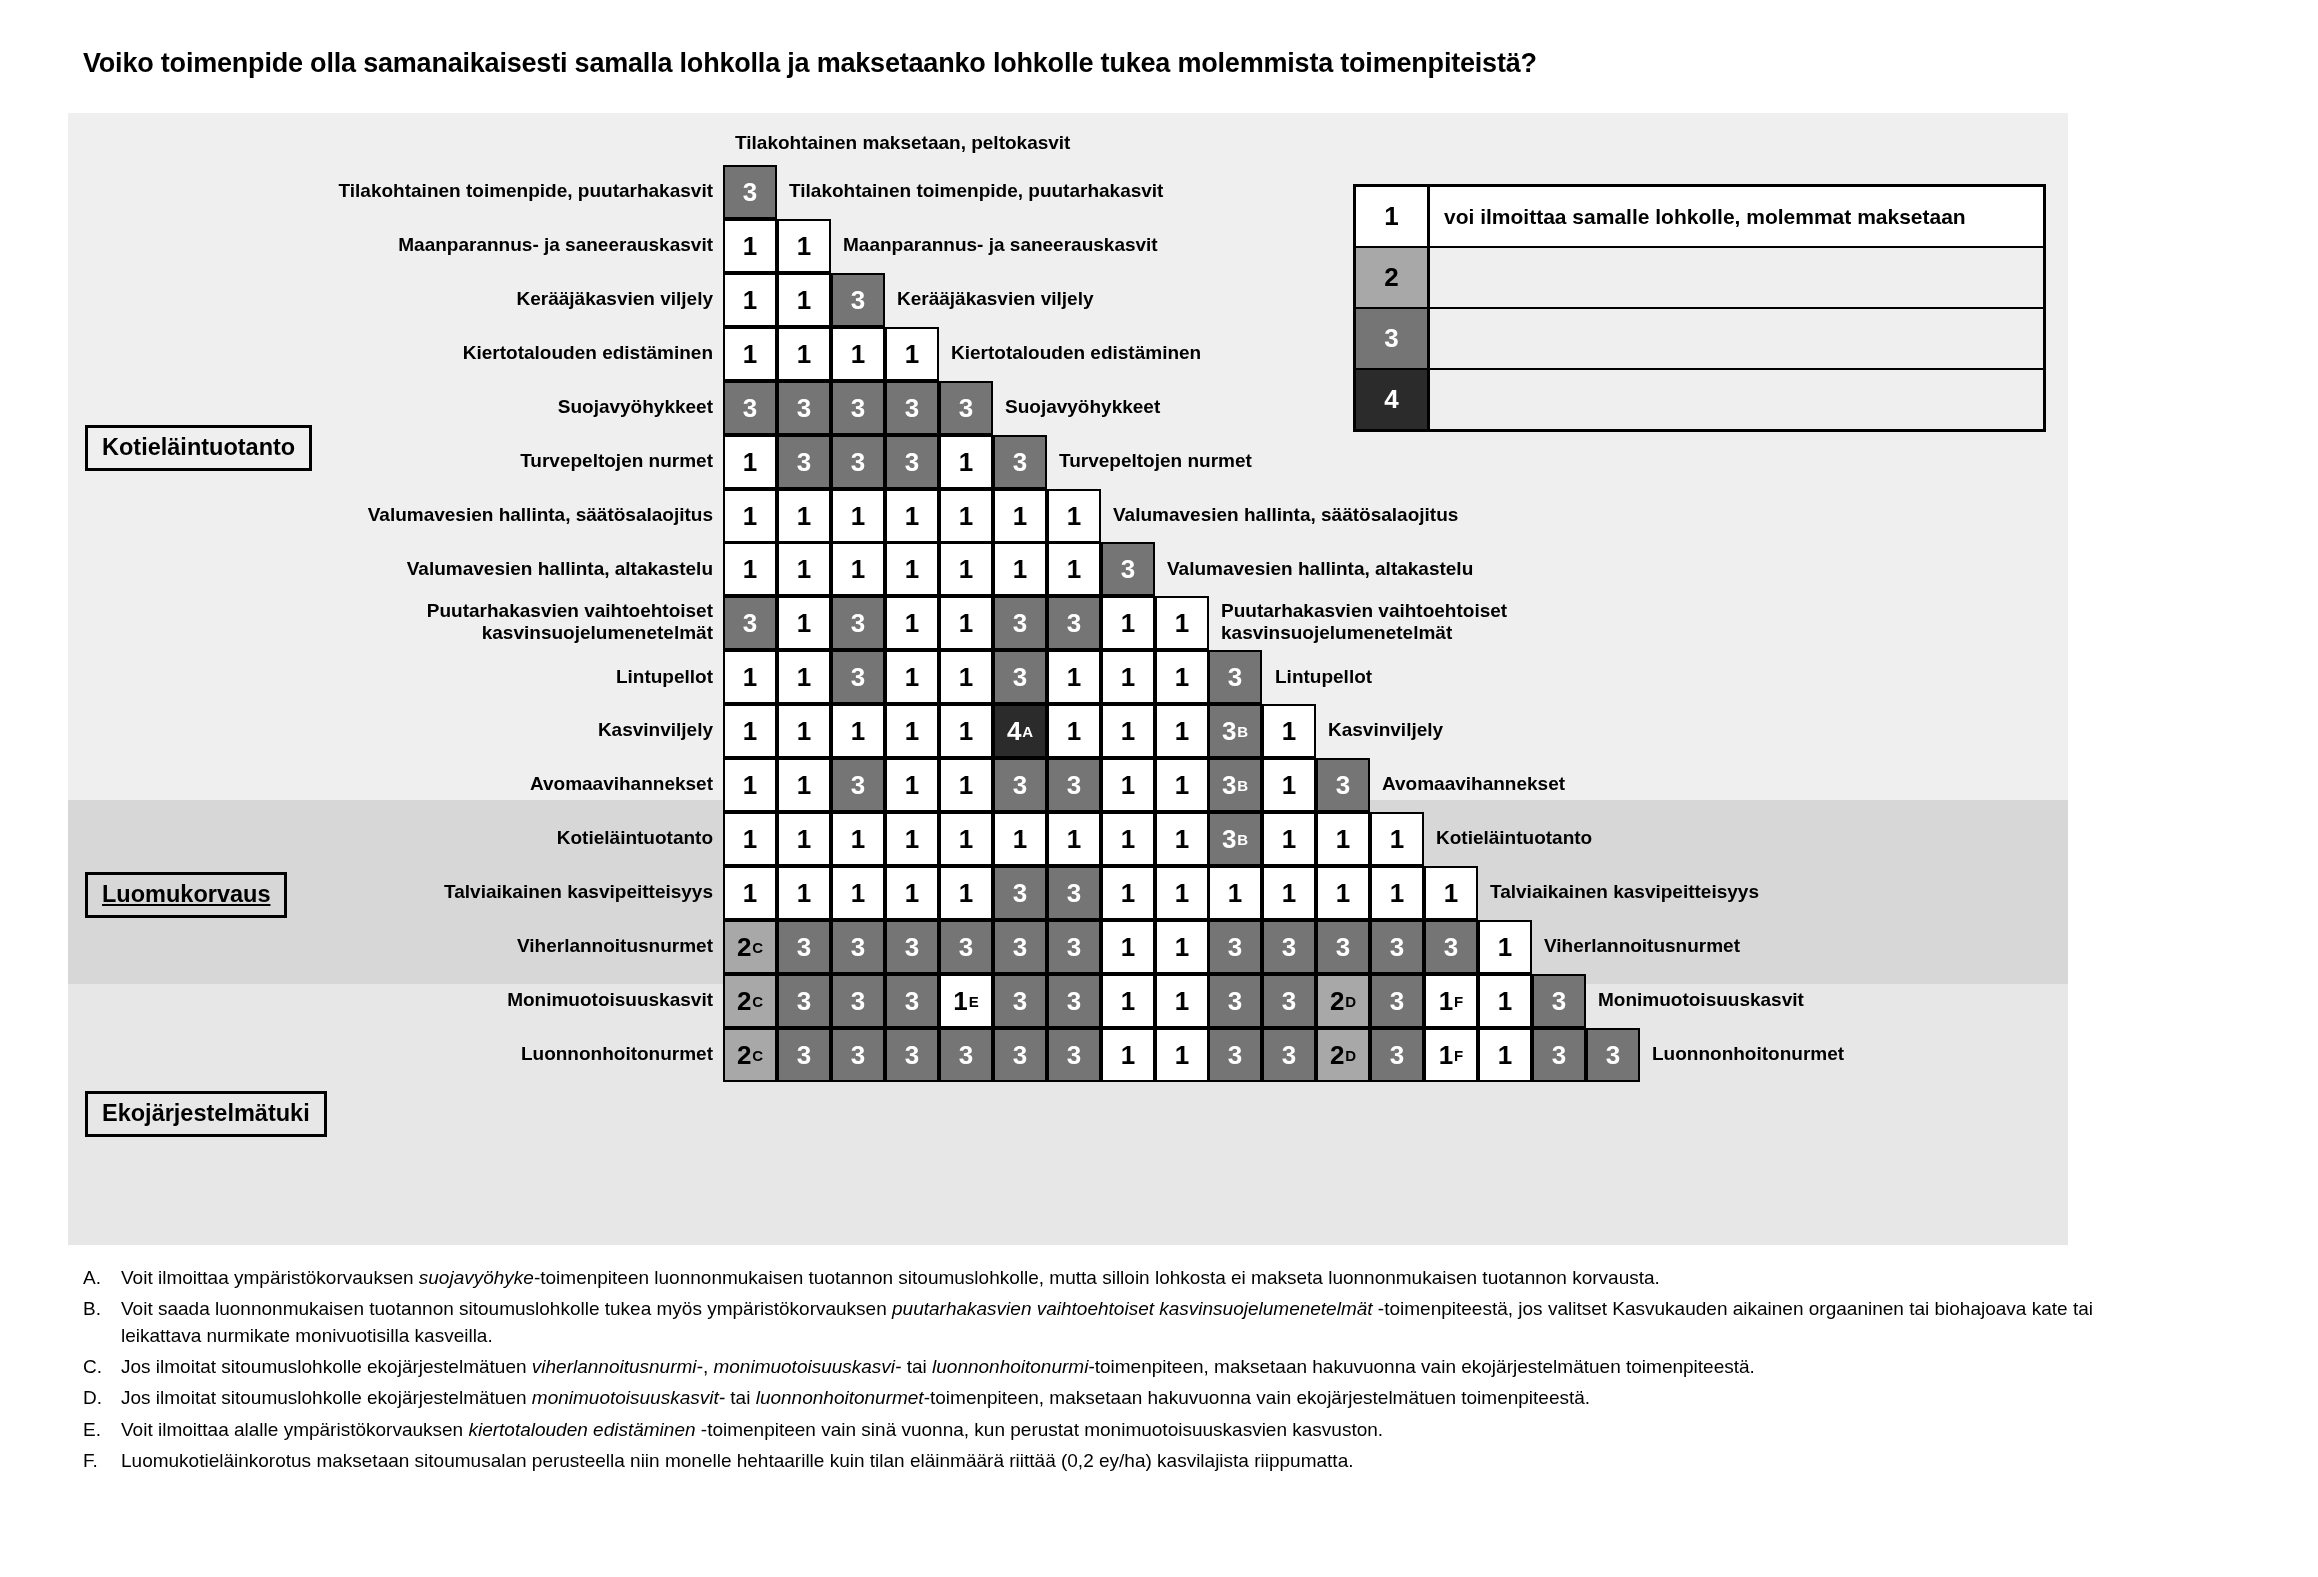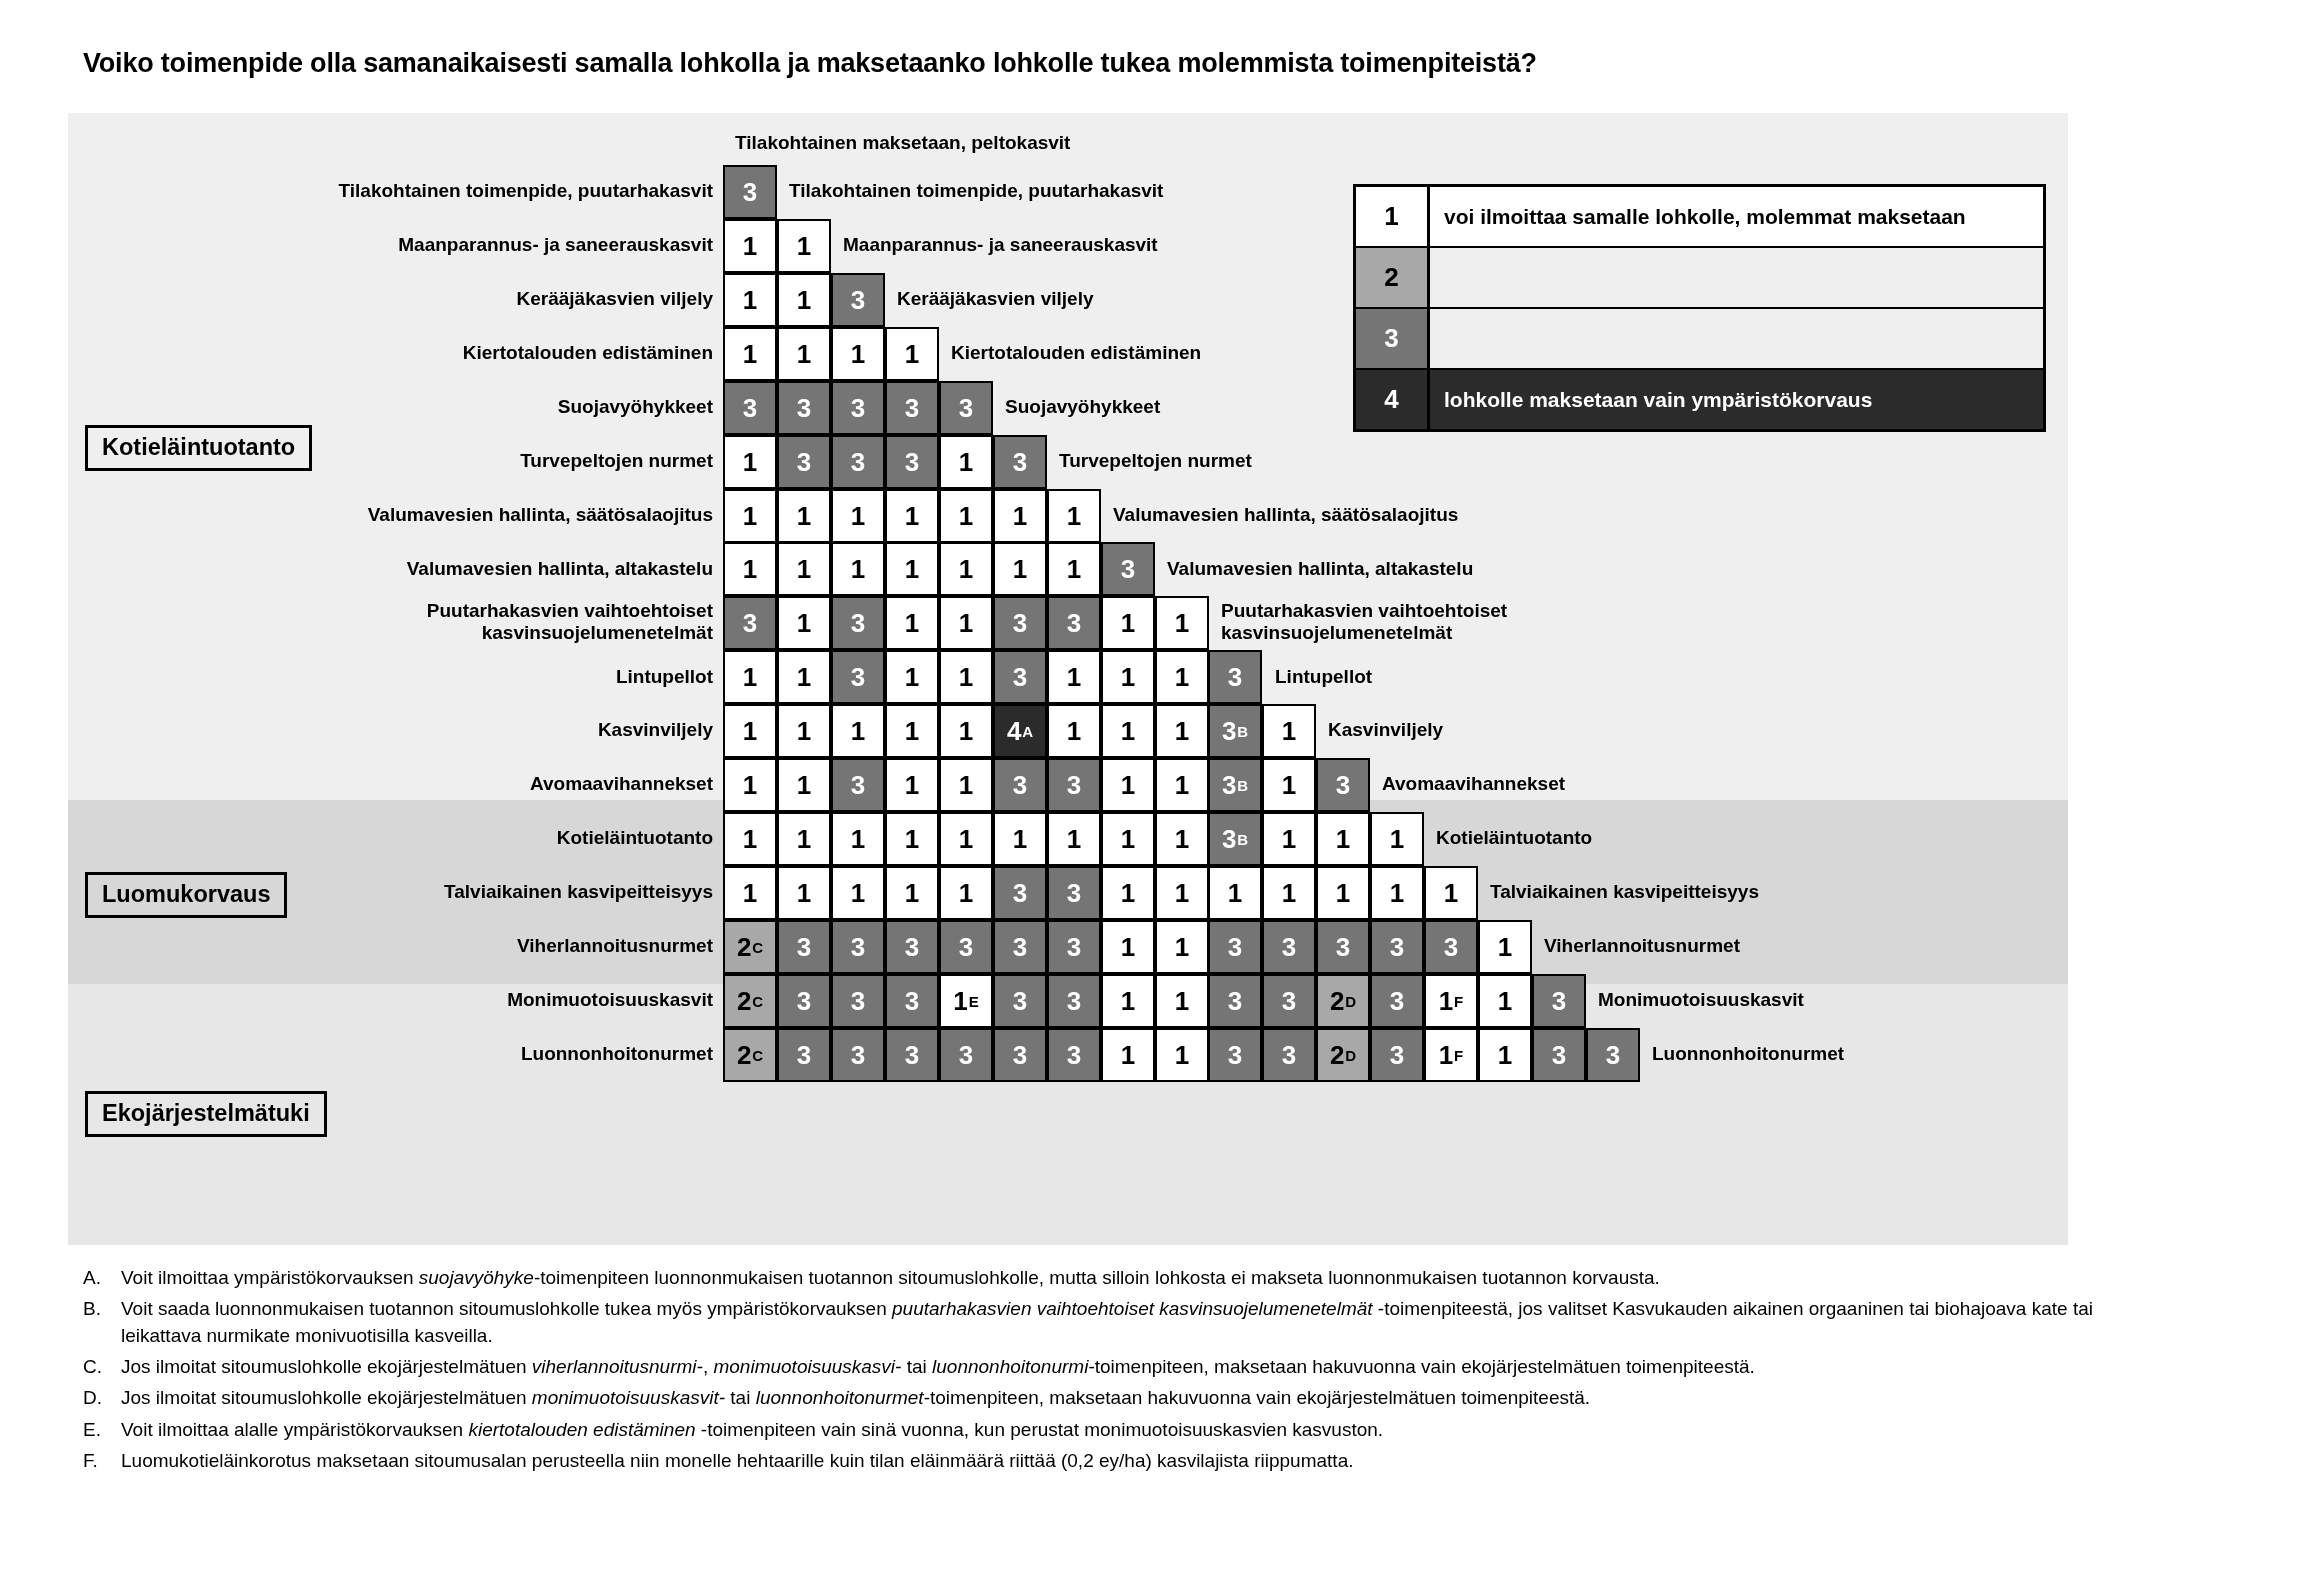--- a/index.html
+++ b/index.html
@@ -30,21 +30,21 @@
   .grouptag{
     position:absolute;
     border:3.5px solid #000;
     background:transparent;
     font-size:23.5px;font-weight:bold;
     padding:7.8px 14px 8.7px 14px;
     white-space:nowrap;
     line-height:1;
   }
   #tag-ymp{left:85px;top:425px;}
-  #tag-luomu{left:85px;top:872px;}
+  #tag-luomu{left:85px;top:872px;text-decoration:underline;}
   #tag-eko{left:85px;top:1091px;}
 
   
   .cell{
     position:absolute;
     width:54px;height:54px;
     border:2.6px solid #000;
     box-sizing:border-box;
     display:flex;align-items:center;justify-content:center;
     font-size:26px;font-weight:bold;
@@ -383,21 +383,20 @@
         <div class="legtxt v1">voi ilmoittaa samalle lohkolle, molemmat maksetaan</div>
       </div>
       <div class="legrow">
         <div class="legkey v2">2</div>
       </div>
       <div class="legrow">
         <div class="legkey v3">3</div>
       </div>
       <div class="legrow">
         <div class="legkey v4">4</div>
-        <div class="legtxt v4">lohkolle maksetaan vain ympäristökorvaus</div>
       </div>
     </div>
 
   <div class="notes" id="notes-box">
       <div class="note">
         <div class="lt">A.</div>
         <div class="tx">Voit ilmoittaa ympäristökorvauksen <i>suojavyöhyke</i>-toimenpiteen luonnonmukaisen tuotannon sitoumuslohkolle, mutta silloin lohkosta ei makseta luonnonmukaisen tuotannon korvausta.</div>
       </div>
       <div class="note">
         <div class="lt">B.</div>

